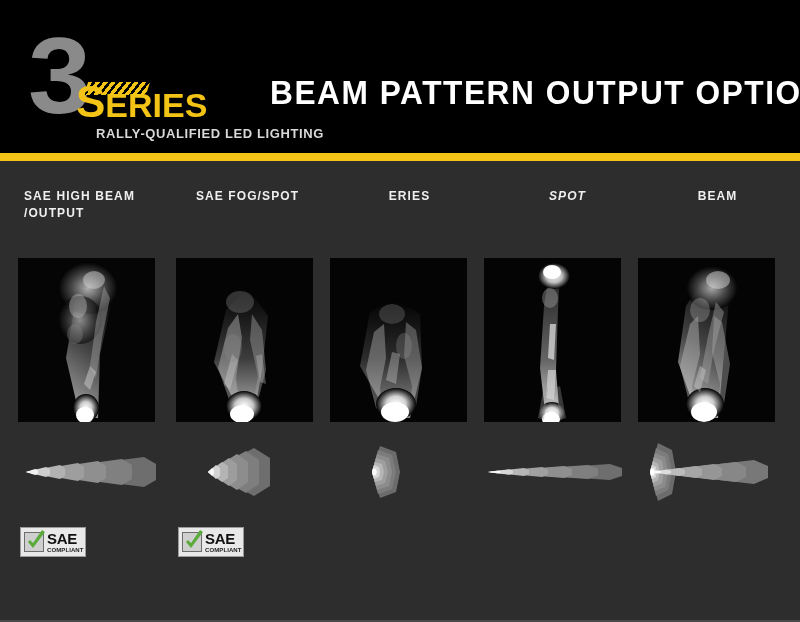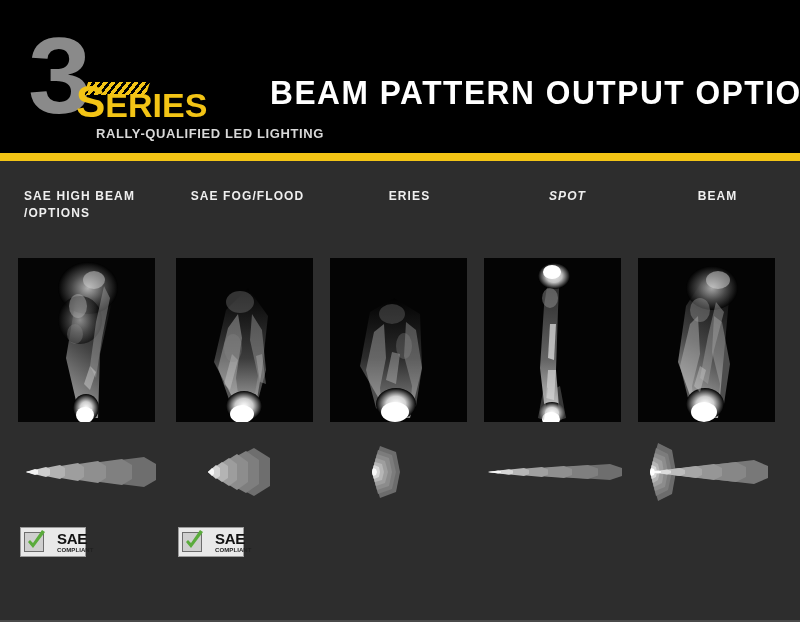--- a/index.html
+++ b/index.html
@@ -211,21 +211,21 @@
     box-sizing: border-box;
     position: relative;
     flex: 0 0 auto;
   }
   .sae-check-box svg {
     position: absolute;
     left: -2px;
     top: -4px;
   }
   .sae-text {
-    margin-left: 13px;
+    margin-left: 3px;
     line-height: 1;
   }
   .sae-main {
     display: block;
     color: #111111;
     font-size: 15px;
     font-weight: bold;
     letter-spacing: -0.3px;
   }
   .sae-sub {
@@ -252,21 +252,21 @@
     </div>
 
     <div class="header-title">BEAM PATTERN OUTPUT OPTIONS</div>
   </div>
 
   <div class="accent-bar"></div>
 
   <div class="columns">
 
     <div class="col col-0">
-      <div class="col-label"><span>SAE HIGH BEAM</span><br><span>/OPTIONS</span></div>
+      <div class="col-label"><span>SAE HIGH BEAM</span><br><span>/OUTPUT</span></div>
 
       <div class="photo">
         <svg width="137" height="164" viewBox="0 0 137 164">
           <defs>
             <radialGradient id="p0hot" cx="50%" cy="50%" r="50%">
               <stop offset="0%" stop-color="#ffffff"></stop>
               <stop offset="45%" stop-color="#cdcdcd"></stop>
               <stop offset="100%" stop-color="#000000"></stop>
             </radialGradient>
             <radialGradient id="p0up" cx="50%" cy="50%" r="50%">
@@ -316,21 +316,21 @@
           </svg>
         </div>
         <div class="sae-text">
           <span class="sae-main">SAE</span>
           <span class="sae-sub">COMPLIANT</span>
         </div>
       </div>
     </div>
 
     <div class="col col-1">
-      <div class="col-label">SAE FOG/FLOOD</div>
+      <div class="col-label">SAE FOG/SPOT</div>
 
       <div class="photo">
         <svg width="137" height="164" viewBox="0 0 137 164">
           <defs>
             <radialGradient id="p1hot" cx="50%" cy="50%" r="50%">
               <stop offset="0%" stop-color="#ffffff"></stop>
               <stop offset="50%" stop-color="#c9c9c9"></stop>
               <stop offset="100%" stop-color="#000000"></stop>
             </radialGradient>
             <linearGradient id="p1beam" x1="0.5" y1="1" x2="0.5" y2="0">

